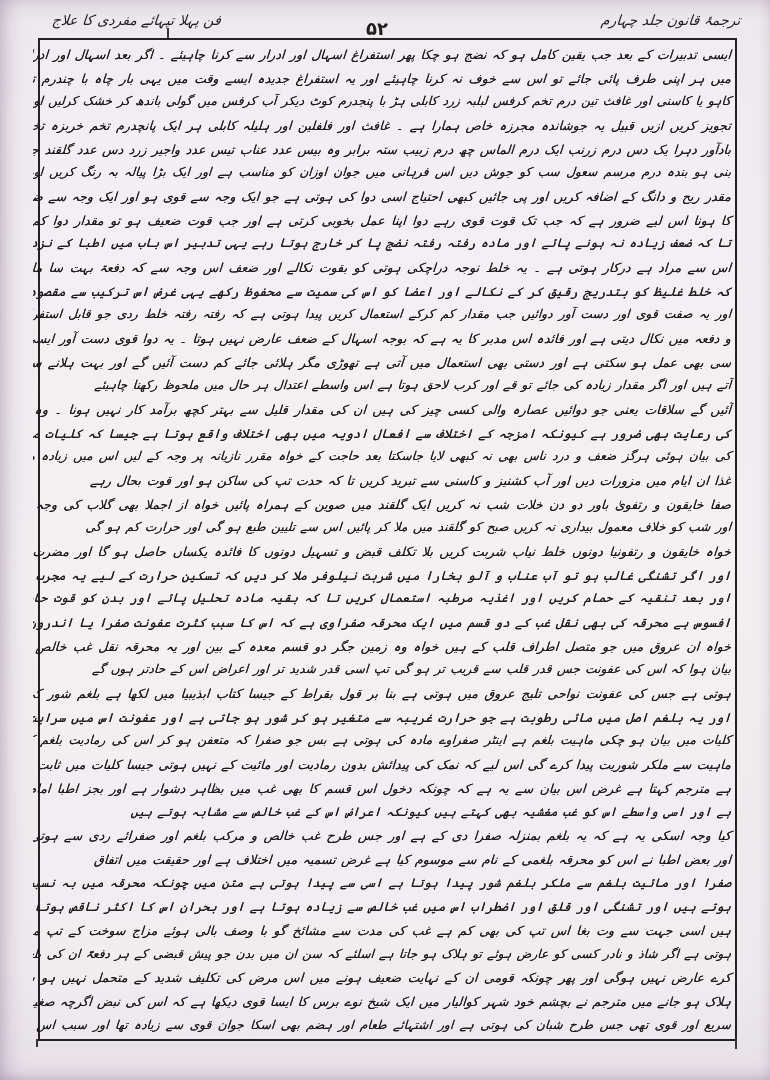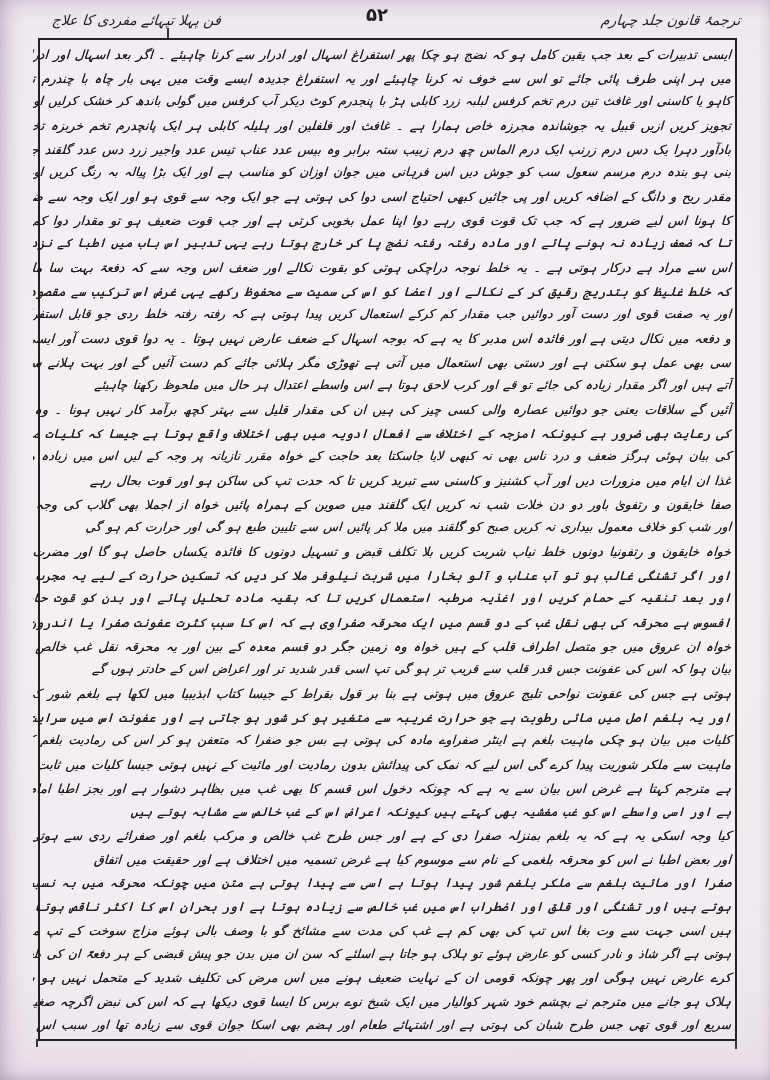--- a/index.html
+++ b/index.html
@@ -14,21 +14,21 @@
                inset -6px 0 14px -8px rgba(120,95,130,.25),
                inset 0 -10px 18px -10px rgba(120,95,130,.35);
   }
   .header{
     position:absolute;top:4px;left:38px;right:30px;height:32px;
     display:flex;align-items:center;justify-content:space-between;
     direction:rtl;color:#211c1e;
   }
   .header .h-right{font-size:14px;font-style:italic;transform:skewX(-6deg);white-space:nowrap;}
   .header .h-left{font-size:14px;font-style:italic;transform:skewX(-6deg);white-space:nowrap;padding-left:14px;}
-  .header .h-num{font-size:18px;font-weight:bold;letter-spacing:1px;position:absolute;right:352px;top:0;}
+  .header .h-num{font-size:18px;font-weight:bold;letter-spacing:1px;position:absolute;right:352px;top:14px;}
   .frame{
     position:absolute;left:38px;top:38px;width:699px;height:1003px;
     border:2px solid #262022;box-sizing:border-box;
     background:rgba(255,255,255,.18);
   }
   .tick-top{position:absolute;left:167px;top:28px;width:2px;height:12px;background:#3a3335;}
   .tick-bottom-right{position:absolute;left:735px;top:1039px;width:2px;height:10px;background:#3a3335;}
   .tick-bottom-left{position:absolute;left:36px;top:1039px;width:2px;height:8px;background:#3a3335;}
   .textblock{
     position:absolute;left:33px;top:43px;width:701px;height:995px;

